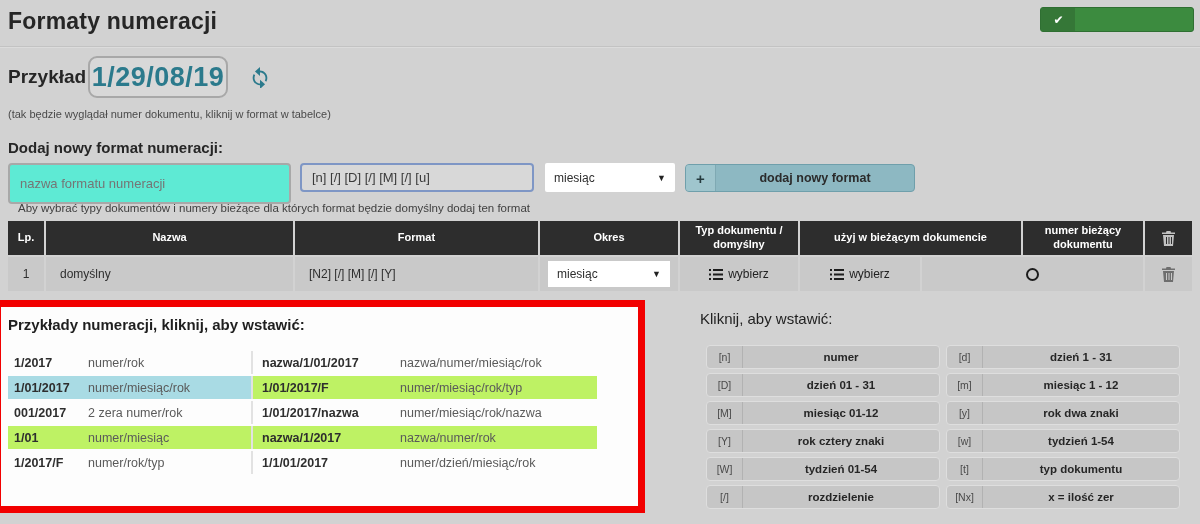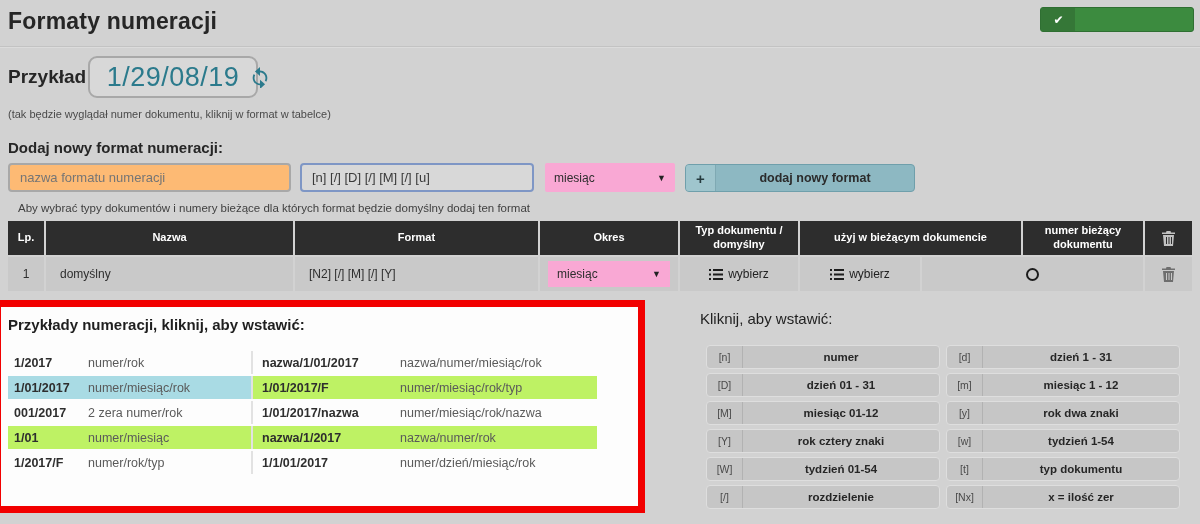--- a/index.html
+++ b/index.html
@@ -9,29 +9,29 @@
 
   
   .page-title { position:absolute; left:8px; top:8px; font-size:23px; font-weight:bold; color:#262626; letter-spacing:0.2px; }
   .top-divider { position:absolute; left:0; top:46px; width:1200px; height:2px; background:#c3c3c3; border-bottom:1px solid #dcdcdc; }
   .save-btn { position:absolute; right:6px; top:7px; height:25px; display:flex; align-items:stretch; background:#3c8b3f; border:1px solid #2f6f32; border-radius:3px; cursor:pointer; overflow:hidden; padding:0; }
   .save-btn .check-seg { width:34px; display:flex; align-items:center; justify-content:center; background:#357737; color:#fff; font-size:12px; }
   .save-btn .save-label { display:flex; align-items:center; padding:0 14px; color:#fff; font-size:11px; font-weight:bold; letter-spacing:0.4px;margin-top:36px; }
 
   
   .example-label { position:absolute; left:8px; top:66px; font-size:19px; font-weight:bold; color:#262626; }
-  .example-value { position:absolute; left:88px; top:56px; width:170px; height:42px; border:2px solid #a8a8a8; border-radius:9px; background:#d8d8d8; color:#2b7a8c; font-size:27px; font-weight:normal; display:flex; align-items:center; justify-content:center; letter-spacing:0.5px; }
+  .example-value { position:absolute; left:88px; top:56px; width:140px; height:42px; border:2px solid #a8a8a8; border-radius:9px; background:#d8d8d8; color:#2b7a8c; font-size:27px; font-weight:bold; display:flex; align-items:center; justify-content:center; letter-spacing:0.5px; }
   .refresh-icon { position:absolute; left:249px; top:66px; width:22px; height:22px; cursor:pointer; }
   .example-hint { position:absolute; left:8px; top:108px; font-size:11px; color:#4a4a4a; }
 
   
   .add-heading { position:absolute; left:8px; top:139px; font-size:15px; font-weight:bold; color:#262626; }
-  .name-input { position:absolute; left:8px; top:163px; width:283px; height:29px; border:2px solid #a8a8a8; border-radius:4px; background:#fdba74; font-family:"Liberation Sans",sans-serif; font-size:13px; color:#6b6b6b; padding:0 10px; outline:none; }
+  .name-input { position:absolute; left:8px; top:163px; width:283px; height:41px; border:2px solid #a8a8a8; border-radius:4px; background:#5eead4; font-family:"Liberation Sans",sans-serif; font-size:13px; color:#6b6b6b; padding:0 10px; outline:none; }
   .format-input { position:absolute; left:300px; top:163px; width:234px; height:29px; border:2px solid #7e96c5; border-radius:4px; background:#d8d8d8; font-family:"Liberation Sans",sans-serif; font-size:13px; color:#3a3a3a; padding:0 10px; outline:none; }
-  .fake-select { display:flex; align-items:center; justify-content:space-between; background:#f9a8d4; color:#2e2e2e; font-size:12px; padding:0 9px; cursor:pointer; }
+  .fake-select { display:flex; align-items:center; justify-content:space-between; background:#ffffff; color:#2e2e2e; font-size:12px; padding:0 9px; cursor:pointer; }
   .fake-select .caret { font-size:9px; color:#222; }
   .period-select { position:absolute; left:545px; top:163px; width:130px; height:29px; border-radius:2px; }
   .add-btn { position:absolute; left:685px; top:164px; width:230px; height:28px; display:flex; align-items:stretch; background:#8db8c2; border:1px solid #6f9fab; border-radius:4px; cursor:pointer; overflow:hidden; padding:0; }
   .add-btn .plus-seg { width:30px; display:flex; align-items:center; justify-content:center; background:#9fc5cd; border-right:1px solid #7fa9b3; color:#253a3e; font-size:15px; font-weight:bold; }
   .add-btn .add-label { flex:1; display:flex; align-items:center; justify-content:center; color:#2b2b2b; font-size:12.5px; font-weight:bold; }
   .add-hint { position:absolute; left:18px; top:202px; font-size:11.5px; color:#3f3f3f; }
 
   
   .ftable { position:absolute; left:8px; top:221px; width:1184px; }
   .frow { display:flex; }

